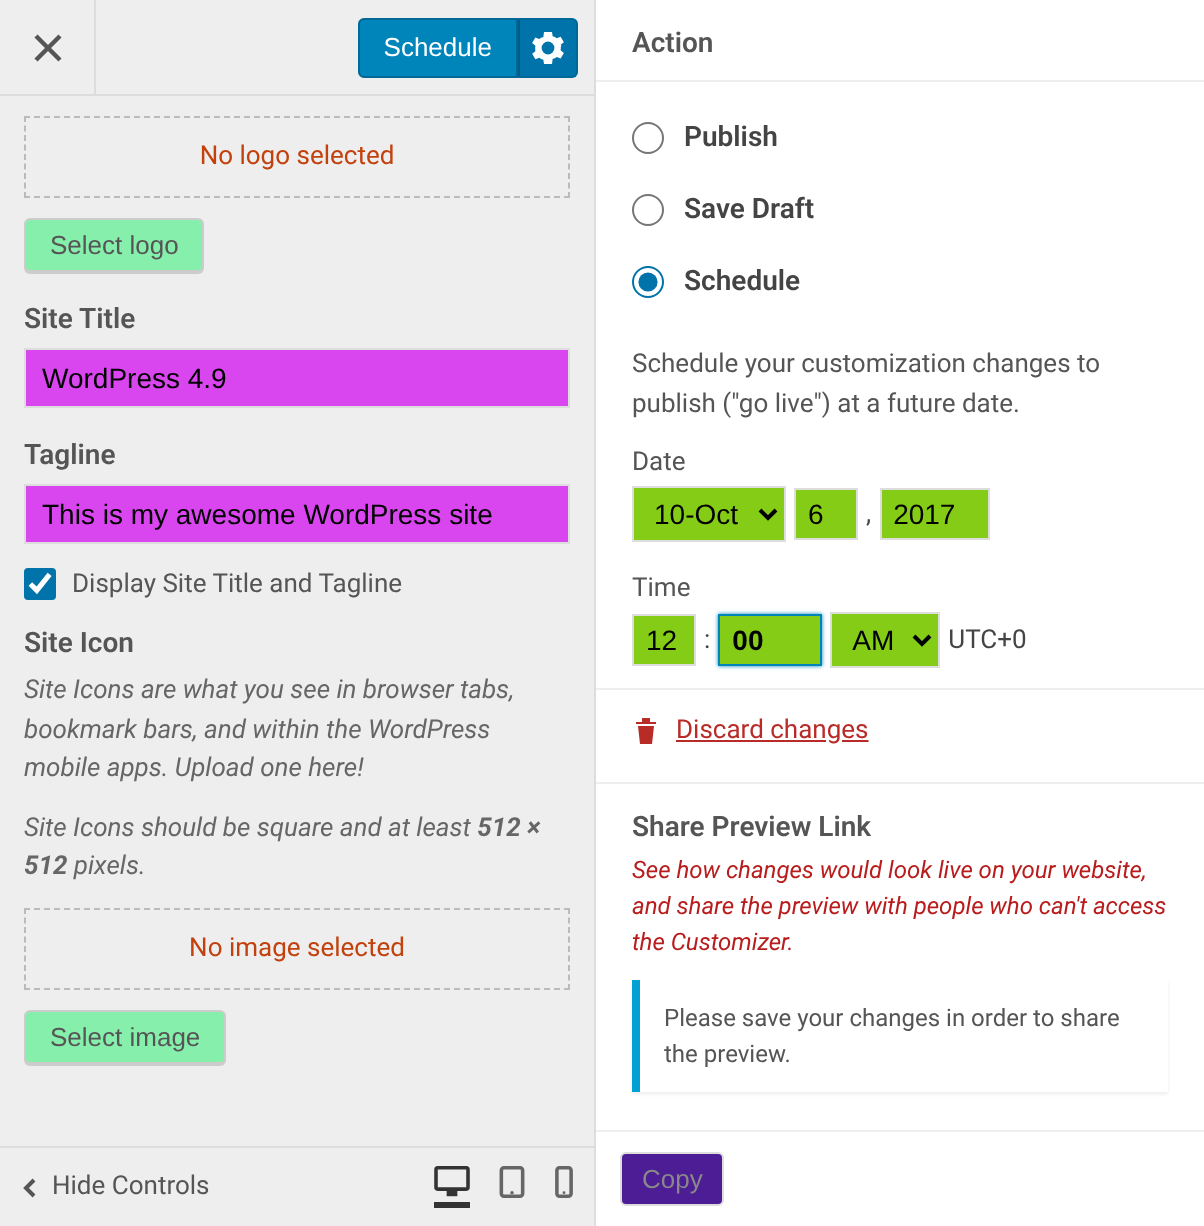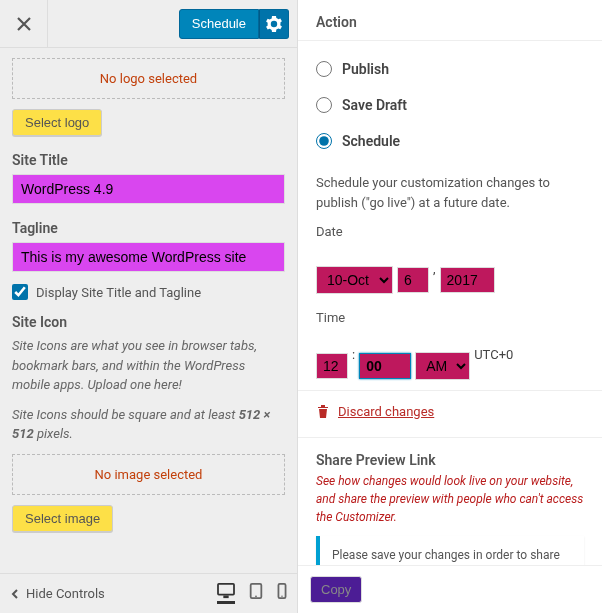--- a/index.html
+++ b/index.html
@@ -81,21 +81,21 @@
     flex: 1;
   }
   .dashed-box {
     border: 1px dashed #bbb;
     padding: 12px;
     text-align: center;
     color: #c2410c;
     margin-bottom: 10px;
   }
   .wp-button {
-    background: #fde047;
+    background: #86efac;
     border: 1px solid #ccc;
     border-radius: 3px;
     padding: 5px 12px;
     font-size: 13px;
     cursor: pointer;
     color: #555;
     box-shadow: 0 1px 0 #ccc;
     margin-bottom: 12px;
   }
   .section-label {
@@ -166,21 +166,21 @@
   }
   .radio-row input[type=radio] { width: 16px; height: 16px; accent-color: #0073aa; cursor:pointer;}
   .schedule-desc {
     font-size: 13px; color: #555; line-height: 1.5;
     padding: 0 18px 6px;
   }
   .date-section { padding: 6px 18px 10px; }
   .dt-label { font-size: 13px; color: #555; margin-bottom: 4px; }
   .dt-row { display: flex; align-items: center; gap: 4px; font-size: 13px; }
   .dt-input, .dt-select {
-    border: 1px solid #ddd; padding: 4px 6px; font-size: 14px; background: #be185d; margin-top: 23px;
+    border: 1px solid #ddd; padding: 4px 6px; font-size: 14px; background: #84cc16;
   }
   .dt-input.focus { border-color: #0085ba; box-shadow: 0 0 2px #0085ba; }
   .discard {
     padding: 12px 18px;
     display: flex; align-items: center; gap: 8px;
     border-top: 1px solid #eee;
   }
   .discard a { color: #b92b27; text-decoration: underline; font-size: 13px; cursor:pointer;}
   .share-section { padding: 14px 18px 8px; border-top: 1px solid #eee; margin-top:6px;}
   .share-title { font-weight: 600; color: #555; font-size: 14px; margin-bottom: 4px; }

